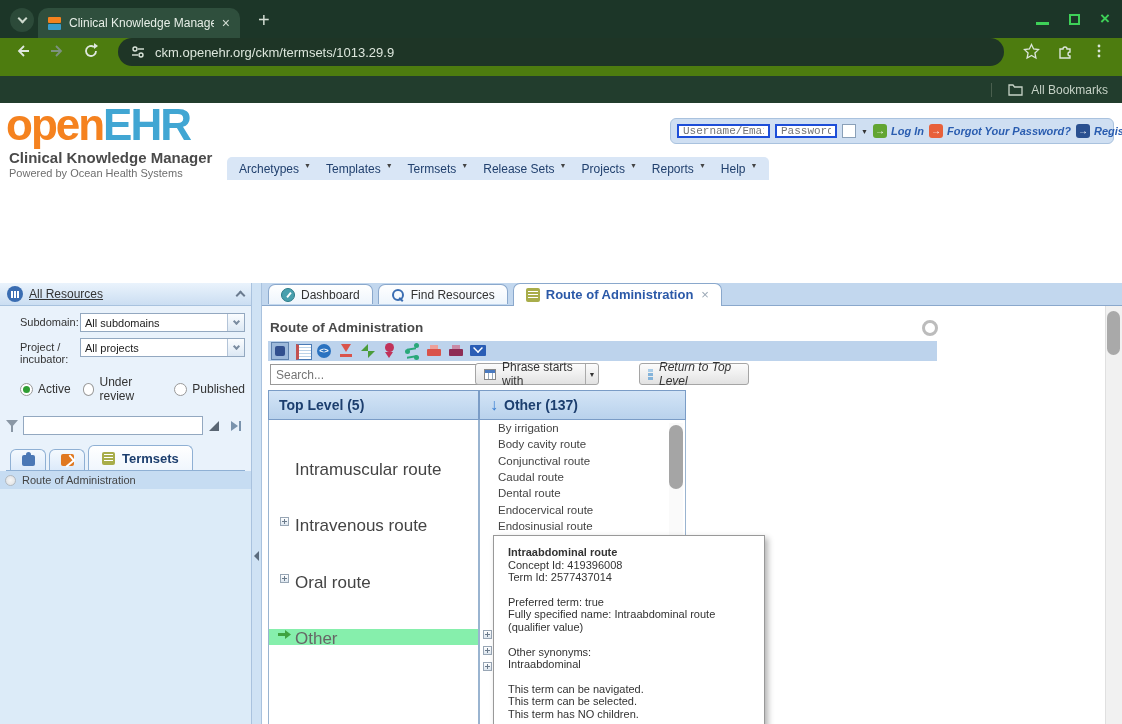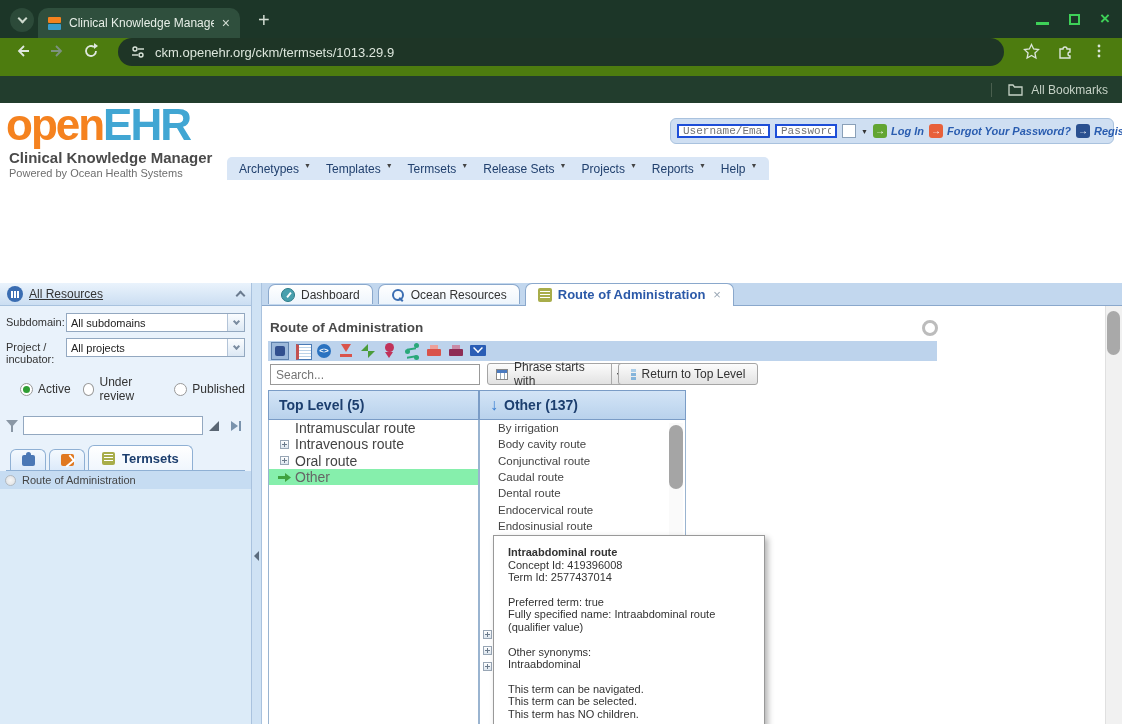--- a/index.html
+++ b/index.html
@@ -63,21 +63,21 @@
   .panel-header { height:23px; background:linear-gradient(#eaf3fc,#cbdef2); border-bottom:1px solid #a8c2de; display:flex; align-items:center; gap:6px; padding:0 7px; font-size:12px; color:#333; flex:none; }
   .ph-label { flex:1;text-decoration:underline; }
   .chev-up { width:7px; height:7px; border-left:2px solid #6b7b8f; border-top:2px solid #6b7b8f; transform:rotate(45deg); margin-top:3px; }
   .chev-down { width:7px; height:7px; border-right:2px solid #6b7b8f; border-bottom:2px solid #6b7b8f; transform:rotate(45deg); margin-bottom:3px; }
   .circ-ic { width:16px; height:16px; border-radius:50%; position:relative; flex:none; }
   .res-icon { background:#3a6db2; }
   .res-icon::before { content:""; position:absolute; left:4px; top:5px; width:9px; height:7px;
      background:repeating-linear-gradient(90deg,#fff 0 2px, transparent 2px 3px); }
 
   .sidebar-form { padding:7px 6px 0 6px; font-size:11px; color:#333; flex:none; }
-  .form-row { display:flex; margin-bottom:6px; }
+  .form-row { display:flex; margin-bottom:6px;margin-left:14px; }
   .form-row .lbl { width:60px; padding-top:3px; }
   .select { flex:1; height:19px; background:#fff; border:1px solid #93a8c0; display:flex; align-items:center; justify-content:space-between; padding-left:4px; font-size:11px; color:#222; }
   .select-btn { width:17px; height:17px; background:linear-gradient(#fbfdff,#dce8f4); border-left:1px solid #b3c4d8; display:flex; align-items:center; justify-content:center; }
   .select-btn .chev-down { width:5px; height:5px; border-color:#7a8ca0; margin-bottom:2px; }
   .radio-row { display:flex; gap:12px; margin:10px 0 0 14px; font-size:12px; }
   .radio-item { display:flex; align-items:center; gap:5px; }
   .radio { width:13px; height:13px; border-radius:50%; background:#fff; border:1px solid #999; position:relative; }
   .radio-item.selected .radio::after { content:""; position:absolute; inset:2px; border-radius:50%; background:#2f9e33; }
   .filter-row { display:flex; align-items:center; gap:5px; margin-top:13px; }
   .funnel { width:12px; height:13px; position:relative; flex:none; }
@@ -146,39 +146,39 @@
   .tb-icon[data-icon="print-icon"]::before { content:""; position:absolute; left:2px; top:7px; width:14px; height:7px; background:#d9534a; border-radius:1px; }
   .tb-icon[data-icon="print-icon"]::after { content:""; position:absolute; left:5px; top:3px; width:8px; height:4px; background:#eda09a; }
   .tb-icon[data-icon="print-all-icon"]::before { content:""; position:absolute; left:2px; top:7px; width:14px; height:7px; background:#8e2d55; border-radius:1px; }
   .tb-icon[data-icon="print-all-icon"]::after { content:""; position:absolute; left:5px; top:3px; width:8px; height:4px; background:#c98aa6; }
   .tb-icon[data-icon="email-icon"]::before { content:""; position:absolute; left:1px; top:3px; width:16px; height:11px; background:#2a5db5; border-radius:1px; }
   .tb-icon[data-icon="email-icon"]::after { content:""; position:absolute; left:4px; top:1px; width:8px; height:8px; border-right:2px solid #fff; border-bottom:2px solid #fff; transform:rotate(45deg) scale(.7); }
 
   .mc-searchrow { position:absolute; left:0; top:57px; height:22px; width:100%; }
   .search-input { position:absolute; left:8px; top:1px; width:210px; height:21px; border:1px solid #999; font-size:12px; padding:0 5px; color:#555; font-family:"Liberation Sans",sans-serif; }
   .btn { position:absolute; height:22px; background:linear-gradient(#fcfcfc,#e2e2e2); border:1px solid #a5a5a5; border-radius:3px; display:flex; align-items:center; gap:6px; font-size:12px; color:#333; padding:0 8px; }
-  .btn-phrase { left:225px; top:0; width:140px; padding-right:0; }
+  .btn-phrase { left:213px; top:0; width:124px; padding-right:0; }
   .grid-ic { width:12px; height:11px; border:1px solid #888; background-color:#fff;
      background-image:linear-gradient(#4a7ac0,#4a7ac0), repeating-linear-gradient(90deg, transparent 0 3px, #9ab 3px 4px);
      background-size:100% 3px, 100% 100%; background-repeat:no-repeat, repeat; flex:none; }
   .btn-phrase .dd { width:16px; height:100%; border-left:1px solid #aaa; display:flex; align-items:center; justify-content:center; font-size:7px; color:#333; margin-left:2px; }
-  .btn-return { left:356px; top:0; width:140px; justify-content:center; }
+  .btn-return { left:377px; top:0; width:110px; justify-content:center;font-style:italic; }
   .ret-icon { display:flex; flex-direction:column; gap:1px; flex:none; }
   .ret-icon i { width:5px; height:3px; background:#85b4da; display:block; }
   .ret-icon i:first-child { background:#aacdE8; }
 
   .col { position:absolute; top:84px; }
   .col1 { left:6px; width:211px; }
   .col2 { left:217px; width:207px; }
   .col-header { height:30px; background:linear-gradient(#d3e4f6,#b9d2ec); border:1px solid #7a9cc6; display:flex; align-items:center; gap:6px; padding:0 10px; font-size:14px; font-weight:bold; color:#1c3e6e; }
   .down-arrow { color:#3a7fd2; font-size:16px; font-weight:bold; line-height:16px; }
   .col-list { position:relative; background:#fff; border:1px solid #9ab4d0; border-top:none; overflow:hidden; }
   .col1 .col-list { height:401px; }
   .col2 .col-list { height:402px; }
-  .trow { height:16.3px; display:flex; align-items:center; gap:4px; padding-left:8px; font-size:14px; color:#444; white-space:nowrap; }
+  .trow { height:16.3px; display:flex; align-items:flex-start; gap:4px; padding-left:8px; font-size:17px; color:#444; white-space:nowrap;margin-top:40px; }
   .trow .icon { width:14px; height:11px; display:flex; align-items:center; justify-content:center; flex:none; }
   .trow .icon .expand, .trow .icon svg.arrow { display:none; }
   .trow[data-icon="expand"] .icon .expand { display:block; }
   .trow[data-icon="arrow"] .icon svg.arrow { display:block; }
   .trow.selected { background:#86efac; color:#666; }
   .expand { width:9px; height:9px; border:1px solid #98a6b5;
      background:linear-gradient(#6b7b8c,#6b7b8c) center/5px 1px no-repeat,
                 linear-gradient(#6b7b8c,#6b7b8c) center/1px 5px no-repeat,
                 linear-gradient(#ffffff,#dde6ef); }
   .trow2 { height:16.3px; display:flex; align-items:center; padding-left:18px; font-size:11.5px; color:#444; white-space:nowrap; }
@@ -410,21 +410,21 @@
         <div class="main-tabbar">
 
             <div class="m-tab" data-icon="dashboard">
               <span class="tab-ic"></span>
               <span>Dashboard</span>
 
             </div>
 
             <div class="m-tab" data-icon="find">
               <span class="tab-ic"></span>
-              <span>Ocean Resources</span>
+              <span>Find Resources</span>
 
             </div>
 
             <div class="m-tab active" data-icon="termset">
               <span class="tab-ic"></span>
               <span>Route of Administration</span>
               <span class="close">×</span>
             </div>
           </div>
 

